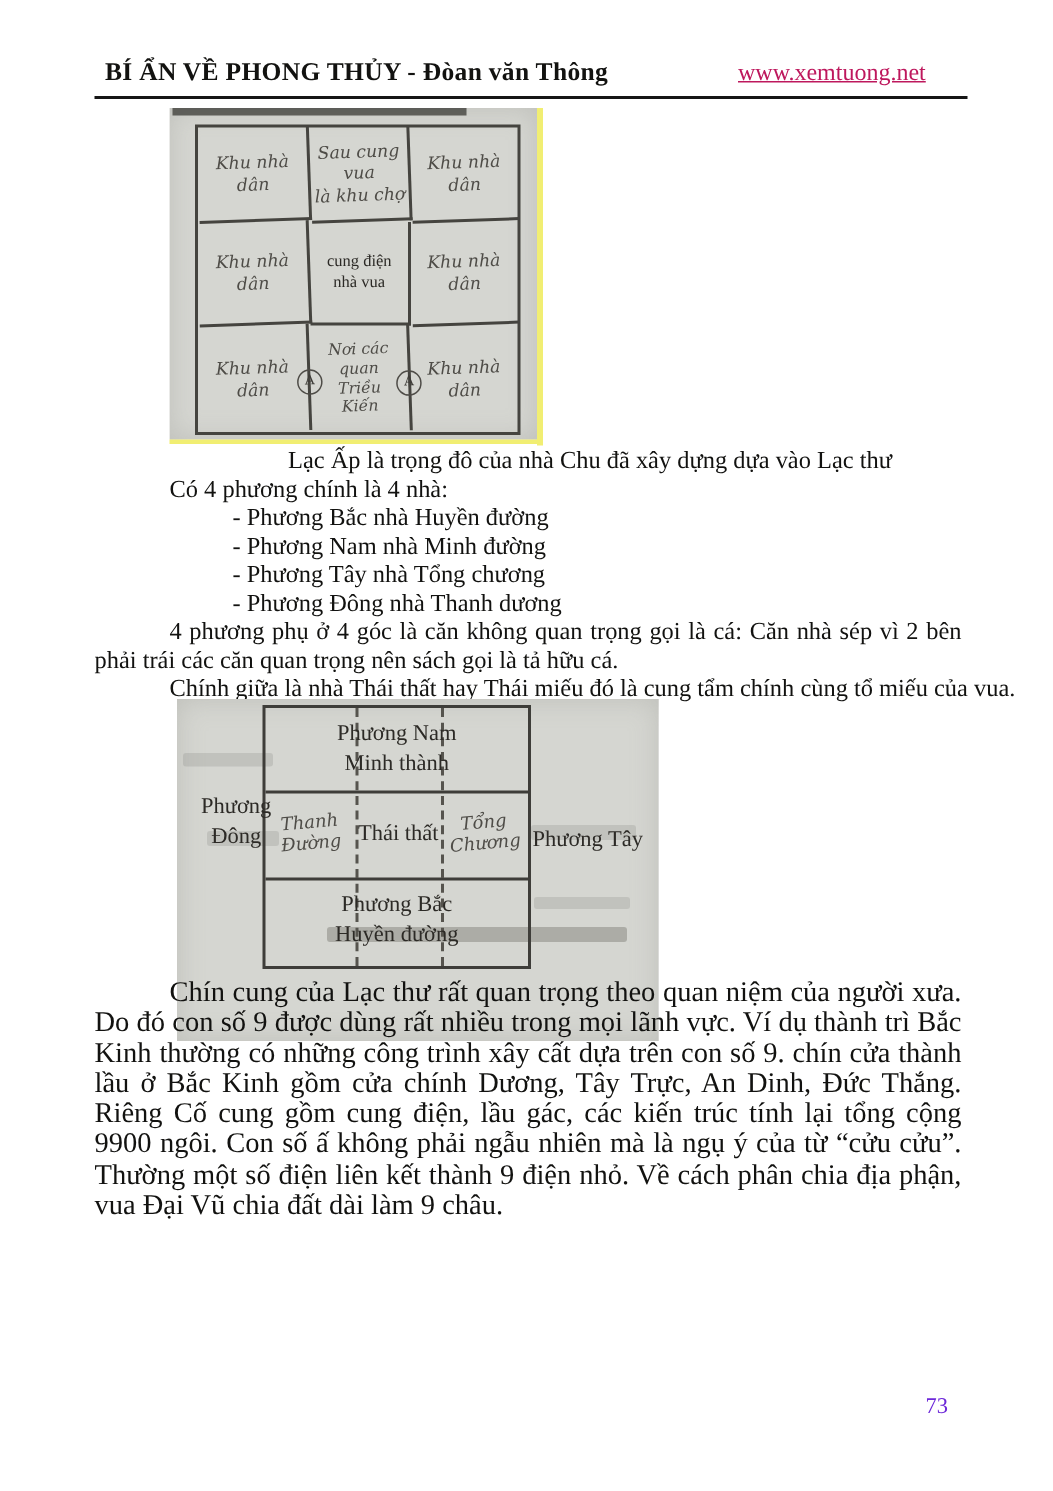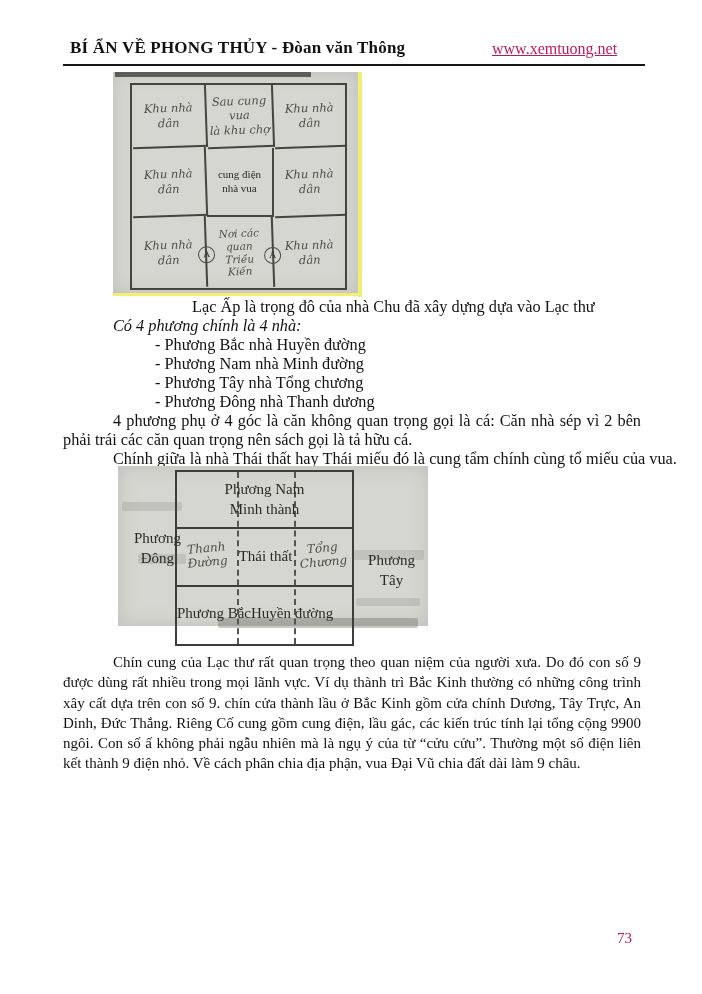--- a/index.html
+++ b/index.html
@@ -30,41 +30,41 @@
   .g1 .hw{font-size:11.5px;transform:rotate(-2deg);}
   .g1 .pr{font-family:"Liberation Serif",serif;font-style:normal;font-size:11px;color:#2c2a26;transform:none;}
   .g1 .hw-sm{font-size:10.5px;line-height:1.2;}
   .circ{position:absolute;width:15px;height:15px;border:1.4px solid #4e4c47;border-radius:50%;
       font-size:9px;font-style:normal;display:flex;align-items:center;justify-content:center;
       color:#3d3b37;background:transparent;}
   
   .blockA{position:absolute;left:63px;top:297px;width:578px;font-size:16.3px;line-height:19px;}
   .ln{white-space:nowrap;}
   .ln-caption{padding-left:129px;}
-  .ln-intro{padding-left:50px;font-style:italic;}
+  .ln-intro{padding-left:50px;}
   .ln-bullet{padding-left:92px;}
   .pjust{text-align:justify;text-indent:50px;}
-  .blockB{position:absolute;left:63px;top:652px;width:578px;font-size:15px;line-height:20.3px;
+  .blockB{position:absolute;left:63px;top:652px;width:578px;font-size:19px;line-height:20.3px;
       text-align:justify;text-indent:50px;}
   
-  .scan2{left:118px;top:466px;width:310px;height:160px;}
+  .scan2{left:118px;top:466px;width:310px;height:228px;padding-left:11px;}
   .g2{position:absolute;left:57px;top:4px;width:175px;height:172px;border:2px solid #3e3d39;}
   .g2 .hline{position:absolute;left:0;right:0;height:2px;background:#3e3d39;}
   .g2 .vdash{position:absolute;top:0;bottom:0;width:0;border-left:2px dashed #56544e;}
   .g2 .rowtop{position:absolute;left:0;right:0;top:0;height:55px;display:flex;flex-direction:column;
       align-items:center;justify-content:center;line-height:1.3;}
-  .g2 .rowbot{position:absolute;left:0;right:0;top:113px;height:57px;display:flex;flex-direction:row;
-      align-items:center;line-height:1.3;}
+  .g2 .rowbot{position:absolute;left:0;right:0;top:113px;height:57px;display:flex;flex-direction:column;
+      align-items:center;justify-content:center;line-height:1.3;}
   .g2 .midcell{position:absolute;top:55px;height:58px;display:flex;flex-direction:column;
       align-items:center;justify-content:center;text-align:center;}
   .g2 .pr2{font-family:"Liberation Serif",serif;font-size:15px;color:#2c2a26;z-index:2;}
   .g2 .hw2{font-size:12px;line-height:1.15;transform:rotate(-5deg);z-index:2;}
   .side-label{position:absolute;font-size:15px;color:#2c2a26;line-height:1.35;text-align:center;z-index:2;}
   
-  .pageno{position:absolute;left:617px;top:930px;font-size:15px;color:#be185d;}
+  .pageno{position:absolute;left:617px;top:930px;font-size:15px;color:#6d28d9;}
 </style>
 </head>
 <body>
 
 <div class="page">
 
   <div class="hdr-title">BÍ ẨN VỀ PHONG THỦY  - Đòan văn Thông</div>
   <a class="hdr-link">www.xemtuong.net</a>
   <div class="hdr-rule"></div>
 

